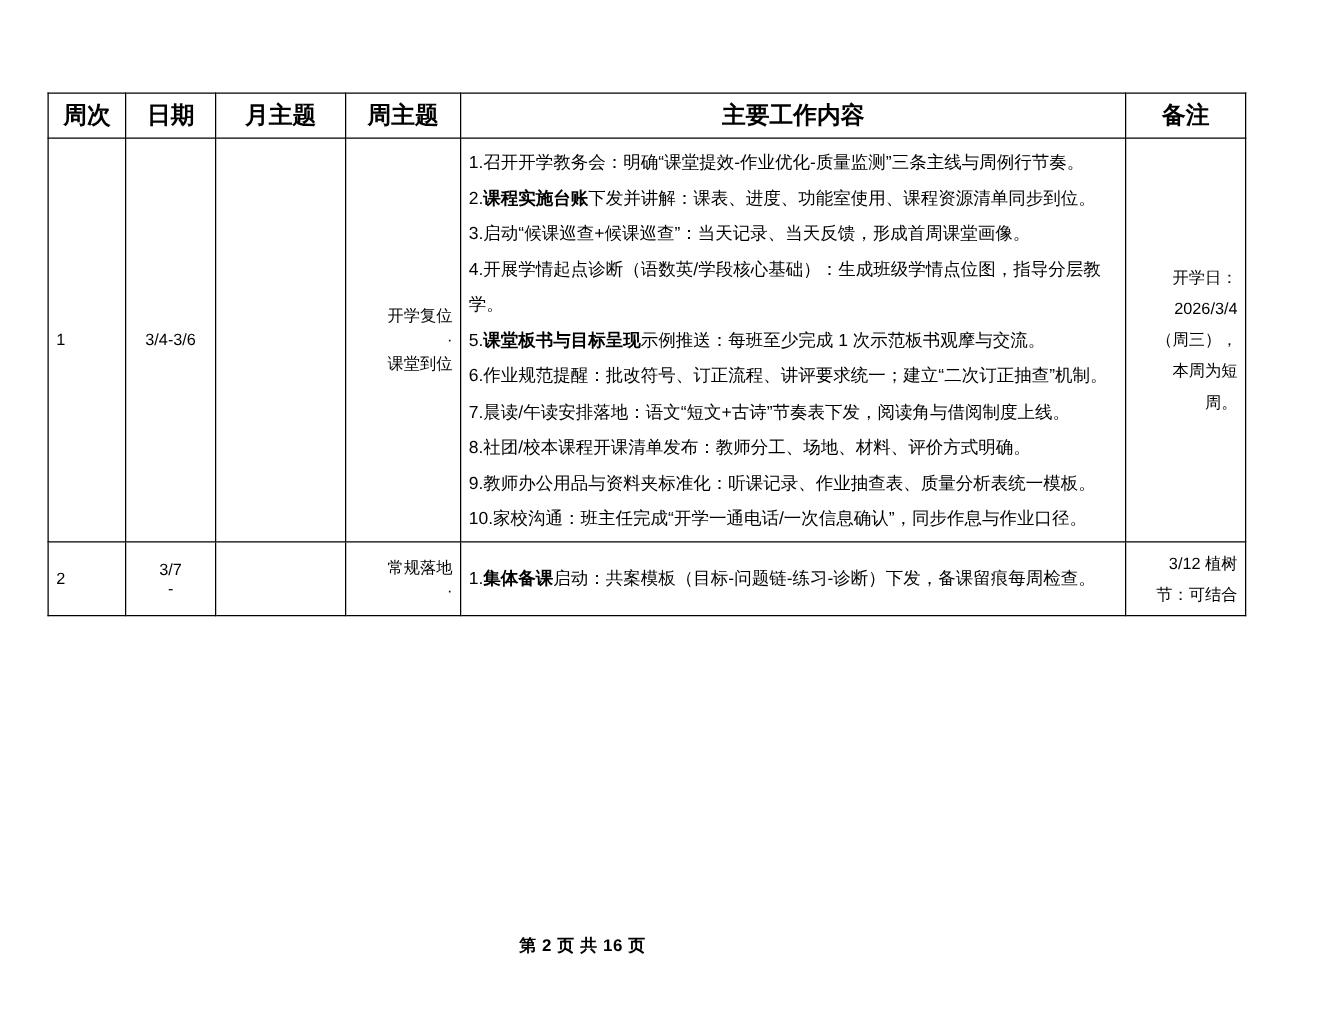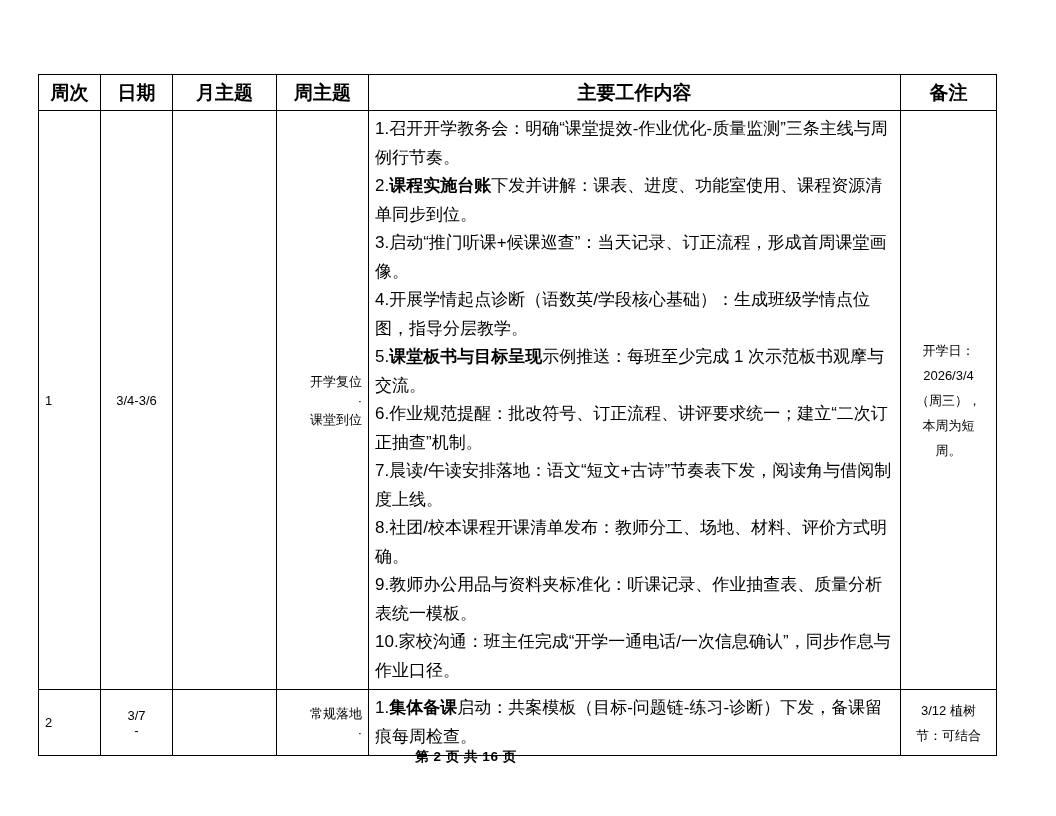--- a/index.html
+++ b/index.html
@@ -66,30 +66,30 @@
     text-align: center;
     vertical-align: middle;
   }
   td.c-weektheme {
     font-size: 13px;
     text-align: right;
     vertical-align: middle;
     line-height: 19px;
   }
   td.c-content {
-    font-size: 17px;
+    font-size: 14px;
     line-height: 28.5px;
     text-align: left;
     vertical-align: middle;
     padding: 4px 8px 4px 6px;
   }
   td.c-remark {
     font-size: 13px;
     line-height: 25px;
-    text-align: center;
+    text-align: right;
     vertical-align: middle;
     padding: 4px 6px;
   }
   .content-list {
     margin: 0;
     padding: 0;
     list-style: none;
   }
   .content-list li {
     margin: 0;
@@ -140,21 +140,21 @@
         <td class="c-week">1</td>
         <td class="c-date date-lines">3/4-3/6</td>
         <td class="c-month"></td>
         <td class="c-weektheme weektheme-lines">开学复位
 ·
 课堂到位</td>
         <td class="c-content">
           <ul class="content-list">
               <li><span>1.</span><span>召开开学教务会：明确“课堂提效-作业优化-质量监测”三条主线与周例行节奏。</span></li>
               <li><span>2.</span><span class="b">课程实施台账</span><span>下发并讲解：课表、进度、功能室使用、课程资源清单同步到位。</span></li>
-              <li><span>3.</span><span>启动“推门听课+候课巡查”：当天记录、订正流程，形成首周课堂画像。</span></li>
+              <li><span>3.</span><span>启动“候课巡查+候课巡查”：当天记录、当天反馈，形成首周课堂画像。</span></li>
               <li><span>4.</span><span>开展学情起点诊断（语数英/学段核心基础）：生成班级学情点位图，指导分层教学。</span></li>
               <li><span>5.</span><span class="b">课堂板书与目标呈现</span><span>示例推送：每班至少完成 1 次示范板书观摩与交流。</span></li>
               <li><span>6.</span><span>作业规范提醒：批改符号、订正流程、讲评要求统一；建立“二次订正抽查”机制。</span></li>
               <li><span>7.</span><span>晨读/午读安排落地：语文“短文+古诗”节奏表下发，阅读角与借阅制度上线。</span></li>
               <li><span>8.</span><span>社团/校本课程开课清单发布：教师分工、场地、材料、评价方式明确。</span></li>
               <li><span>9.</span><span>教师办公用品与资料夹标准化：听课记录、作业抽查表、质量分析表统一模板。</span></li>
               <li><span>10.</span><span>家校沟通：班主任完成“开学一通电话/一次信息确认”，同步作息与作业口径。</span></li>
             </ul>
         </td>
         <td class="c-remark remark-lines">开学日：

